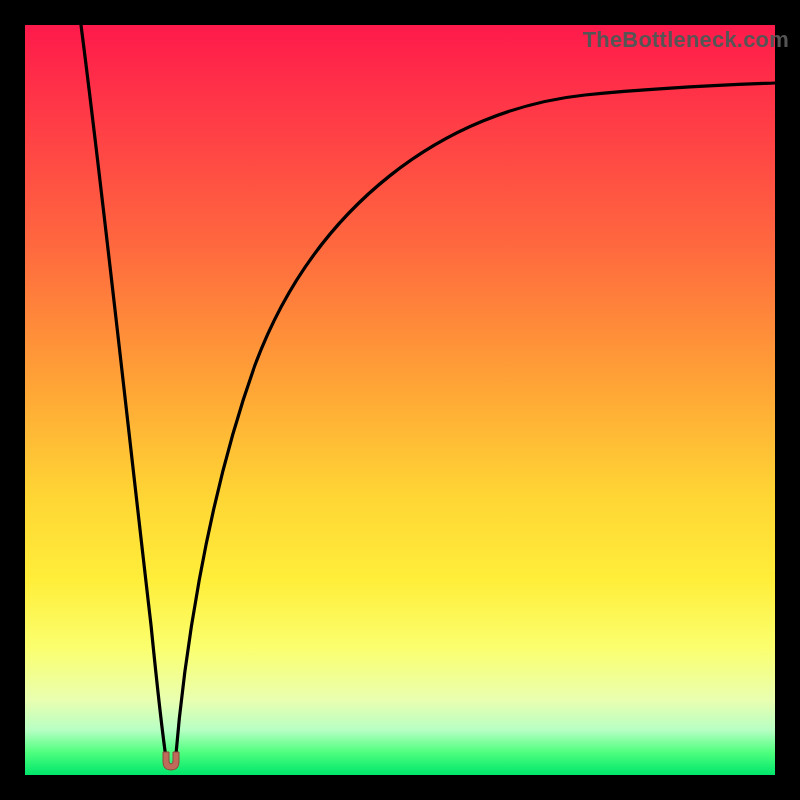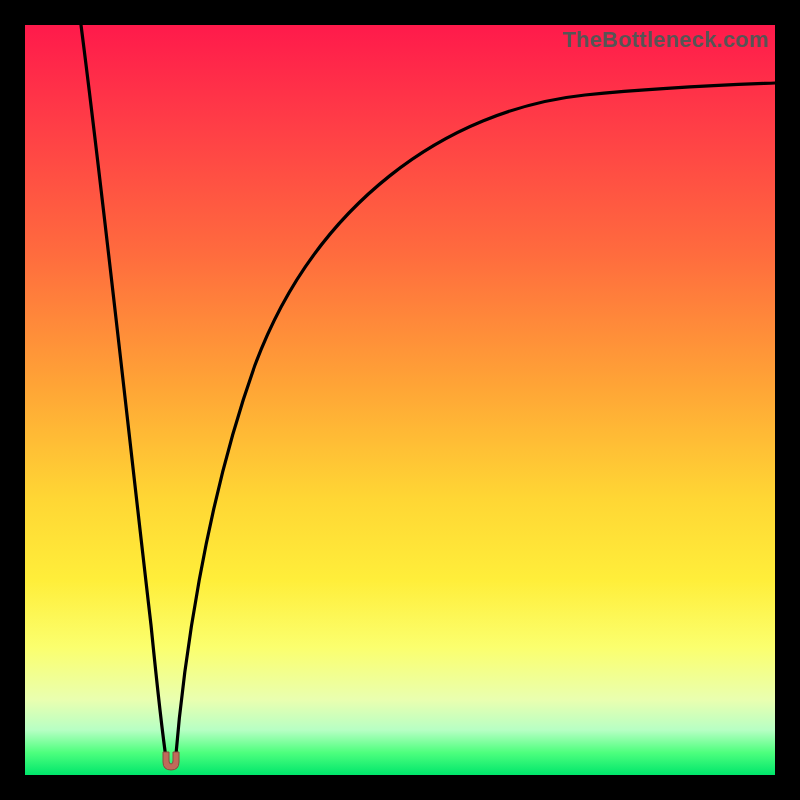--- a/index.html
+++ b/index.html
@@ -11,20 +11,21 @@
     overflow: hidden;
     font-family: Arial, Helvetica, sans-serif;
   }
   .frame {
     position: absolute;
     left: 25px;
     top: 25px;
     width: 750px;
     height: 750px;
     background: #000;
+    padding-left: 20px;
   }
   .plot-area {
     position: absolute;
     left: 0;
     top: 0;
     width: 750px;
     height: 750px;
     
     background: linear-gradient(to bottom,
       #ff1a4b 0%,

